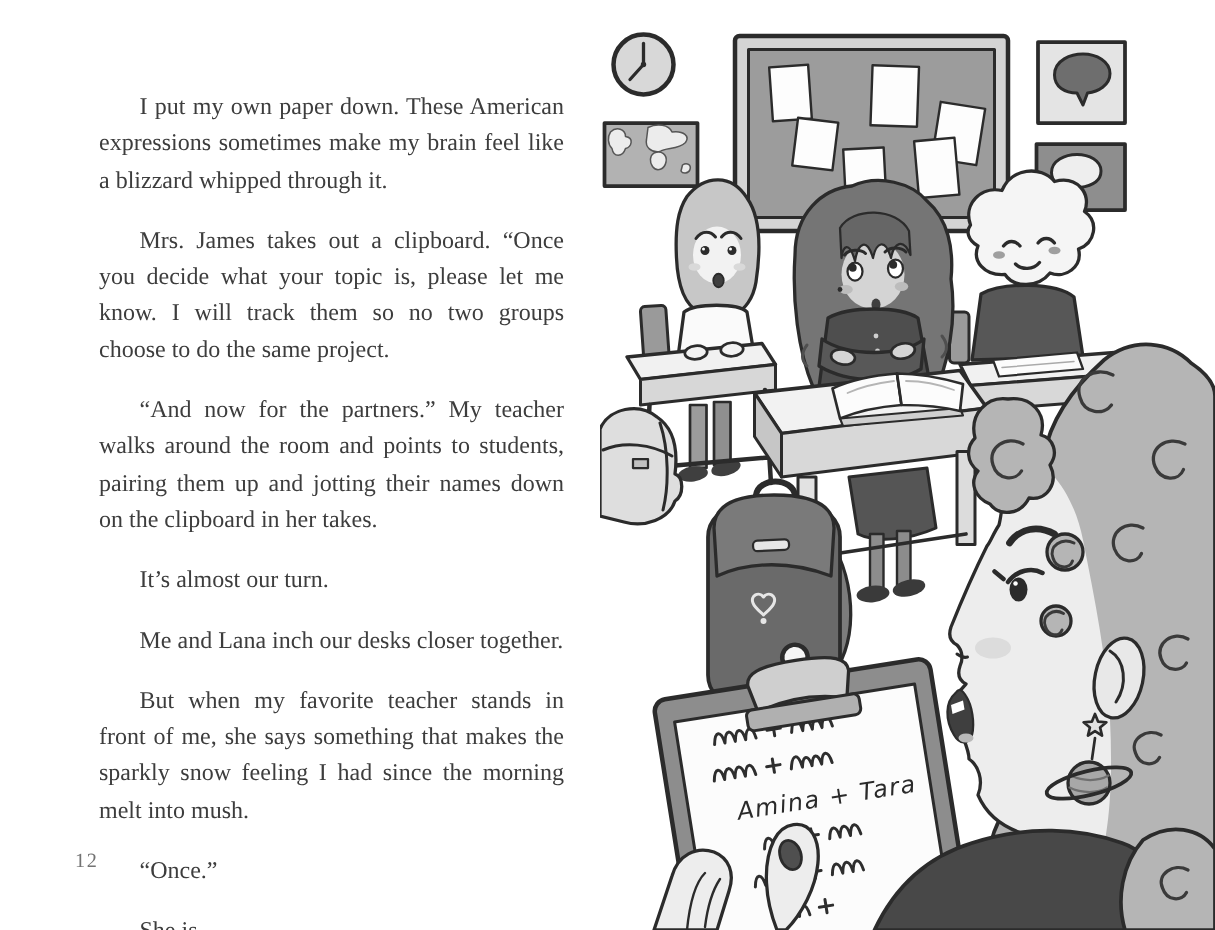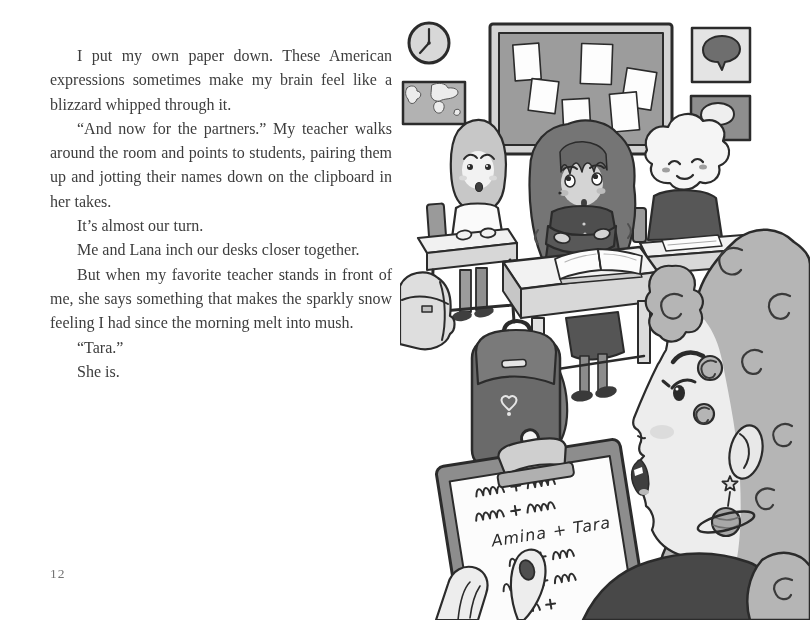--- a/index.html
+++ b/index.html
@@ -1,40 +1,41 @@
 <!DOCTYPE html>
 <html><head>
 <meta charset="utf-8">
 <style>
   html,body{margin:0;padding:0;background:#ffffff;}
   body{width:810px;height:620px;overflow:hidden;font-family:"Liberation Serif",serif;}
   .spread{position:relative;width:810px;height:620px;background:#fff;}
   .text-page{position:absolute;left:50px;top:44px;width:342px;color:#3d3d3d;
              font-size:16px;line-height:24.3px;text-align:justify;}
-  .para{margin:0;}
+  .para{margin:16px;}
   .indent{text-indent:27px;}
   .page-number{position:absolute;top:518px;left:0;width:312px;text-align:left;
                font-size:13.5px;color:#737373;letter-spacing:1px;}
   .art-page{position:absolute;left:400px;top:0;width:410px;height:620px;}
   svg{display:block;}
   .clipboard-name{font-family:"DejaVu Sans",sans-serif;font-style:italic;
                   font-size:16px;fill:#2a2a2a;letter-spacing:1px;}
 </style>
 </head>
 <body>
 
 <div class="spread">
 
   <div class="text-page">
     <p class="para indent">I put my own paper down. These American expressions sometimes make my brain feel like a blizzard whipped through it.</p>
+    <p class="para indent">Mrs. James takes out a clipboard. “Once you decide what your topic is, please let me know. I will track them so no two groups choose to do the same project.</p>
     <p class="para indent">“And now for the partners.” My teacher walks around the room and points to students, pairing them up and jotting their names down on the clipboard in her takes.</p>
     <p class="para indent">It’s almost our turn.</p>
     <p class="para indent">Me and Lana inch our desks closer together.</p>
     <p class="para indent">But when my favorite teacher stands in front of me, she says something that makes the sparkly snow feeling I had since the morning melt into mush.</p>
-    <p class="para indent">“Tara.”</p>
+    <p class="para indent">“Once.”</p>
     <p class="para indent">She is.</p>
     <div class="page-number">12</div>
   </div>
 
   <div class="art-page">
     <svg width="410" height="620" viewBox="0 0 410 620" stroke-linecap="round" stroke-linejoin="round">
 
       <g>
         <circle cx="29" cy="43" r="20" fill="#d8d8d8" stroke="#2b2b2b" stroke-width="3"></circle>
         <line x1="29" y1="43" x2="29" y2="29" stroke="#2b2b2b" stroke-width="2.2"></line>

